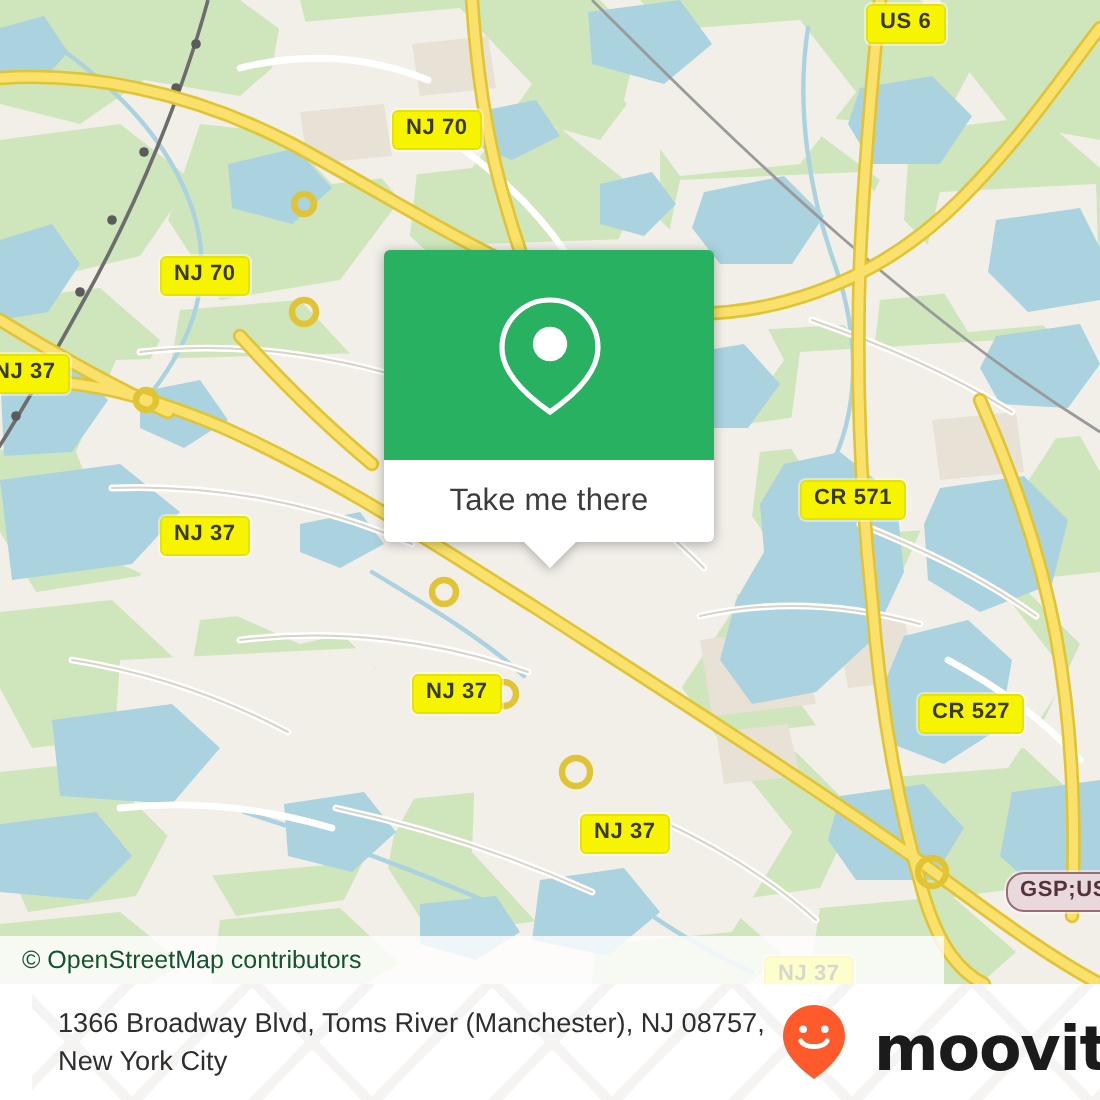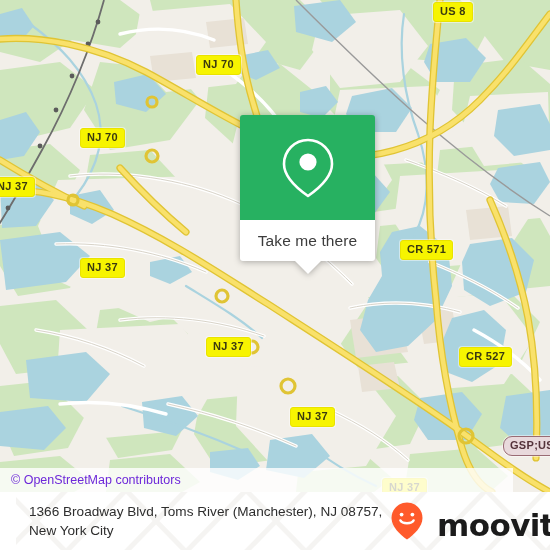--- a/index.html
+++ b/index.html
@@ -58,39 +58,38 @@
     border: 1.5px solid #9a6b74;
     border-radius: 9px;
     color: #54323a;
   }
 
   
   #attribution {
     position: absolute;
     left: 0;
     top: 468px;
-    width: 513px;
+    width: 472px;
     height: 24px;
     background: rgba(255,255,255,.80);
-    color: #6d28d9;
+    color: #14532d;
     font-size: 12.5px;
     line-height: 24px;
     padding-left: 11px;
     box-sizing: border-box;
     white-space: nowrap;
   }
 
   
   #popup {
     position: absolute;
     left: 192px;
-    top: 115px;
-    width: 135px;
+    top: 125px;
+    width: 165px;
     filter: drop-shadow(0 1px 3px rgba(0,0,0,.30));
-    margin-left: 48px;
   }
   #popup-head {
     height: 105px;
     background: #27b161;
     border-radius: 3px 3px 0 0;
     display: flex;
     align-items: center;
     justify-content: center;
   }
   #popup-body {
@@ -344,21 +343,21 @@
           <circle cx="73" cy="200" r="5"></circle>
           <circle cx="222" cy="296" r="6"></circle>
           <circle cx="252" cy="347" r="6"></circle>
           <circle cx="288" cy="386" r="7"></circle>
           <circle cx="466" cy="436" r="7"></circle>
           <circle cx="152" cy="102" r="5"></circle>
         </g>
       </g>
     </svg>
 
-    <div class="shield" style="left:433px; top:2px;"><span>US 8</span></div>
+    <div class="shield" style="left:433px; top:2px;"><span>US 6</span></div>
 
     <div class="shield" style="left:196px; top:55px;"><span>NJ 70</span></div>
 
     <div class="shield" style="left:80px; top:128px;"><span>NJ 70</span></div>
 
     <div class="shield" style="left:-10px; top:177px;"><span>NJ 37</span></div>
 
     <div class="shield" style="left:80px; top:258px;"><span>NJ 37</span></div>
 
     <div class="shield" style="left:400px; top:240px;text-align:right;"><span>CR 571</span></div>

